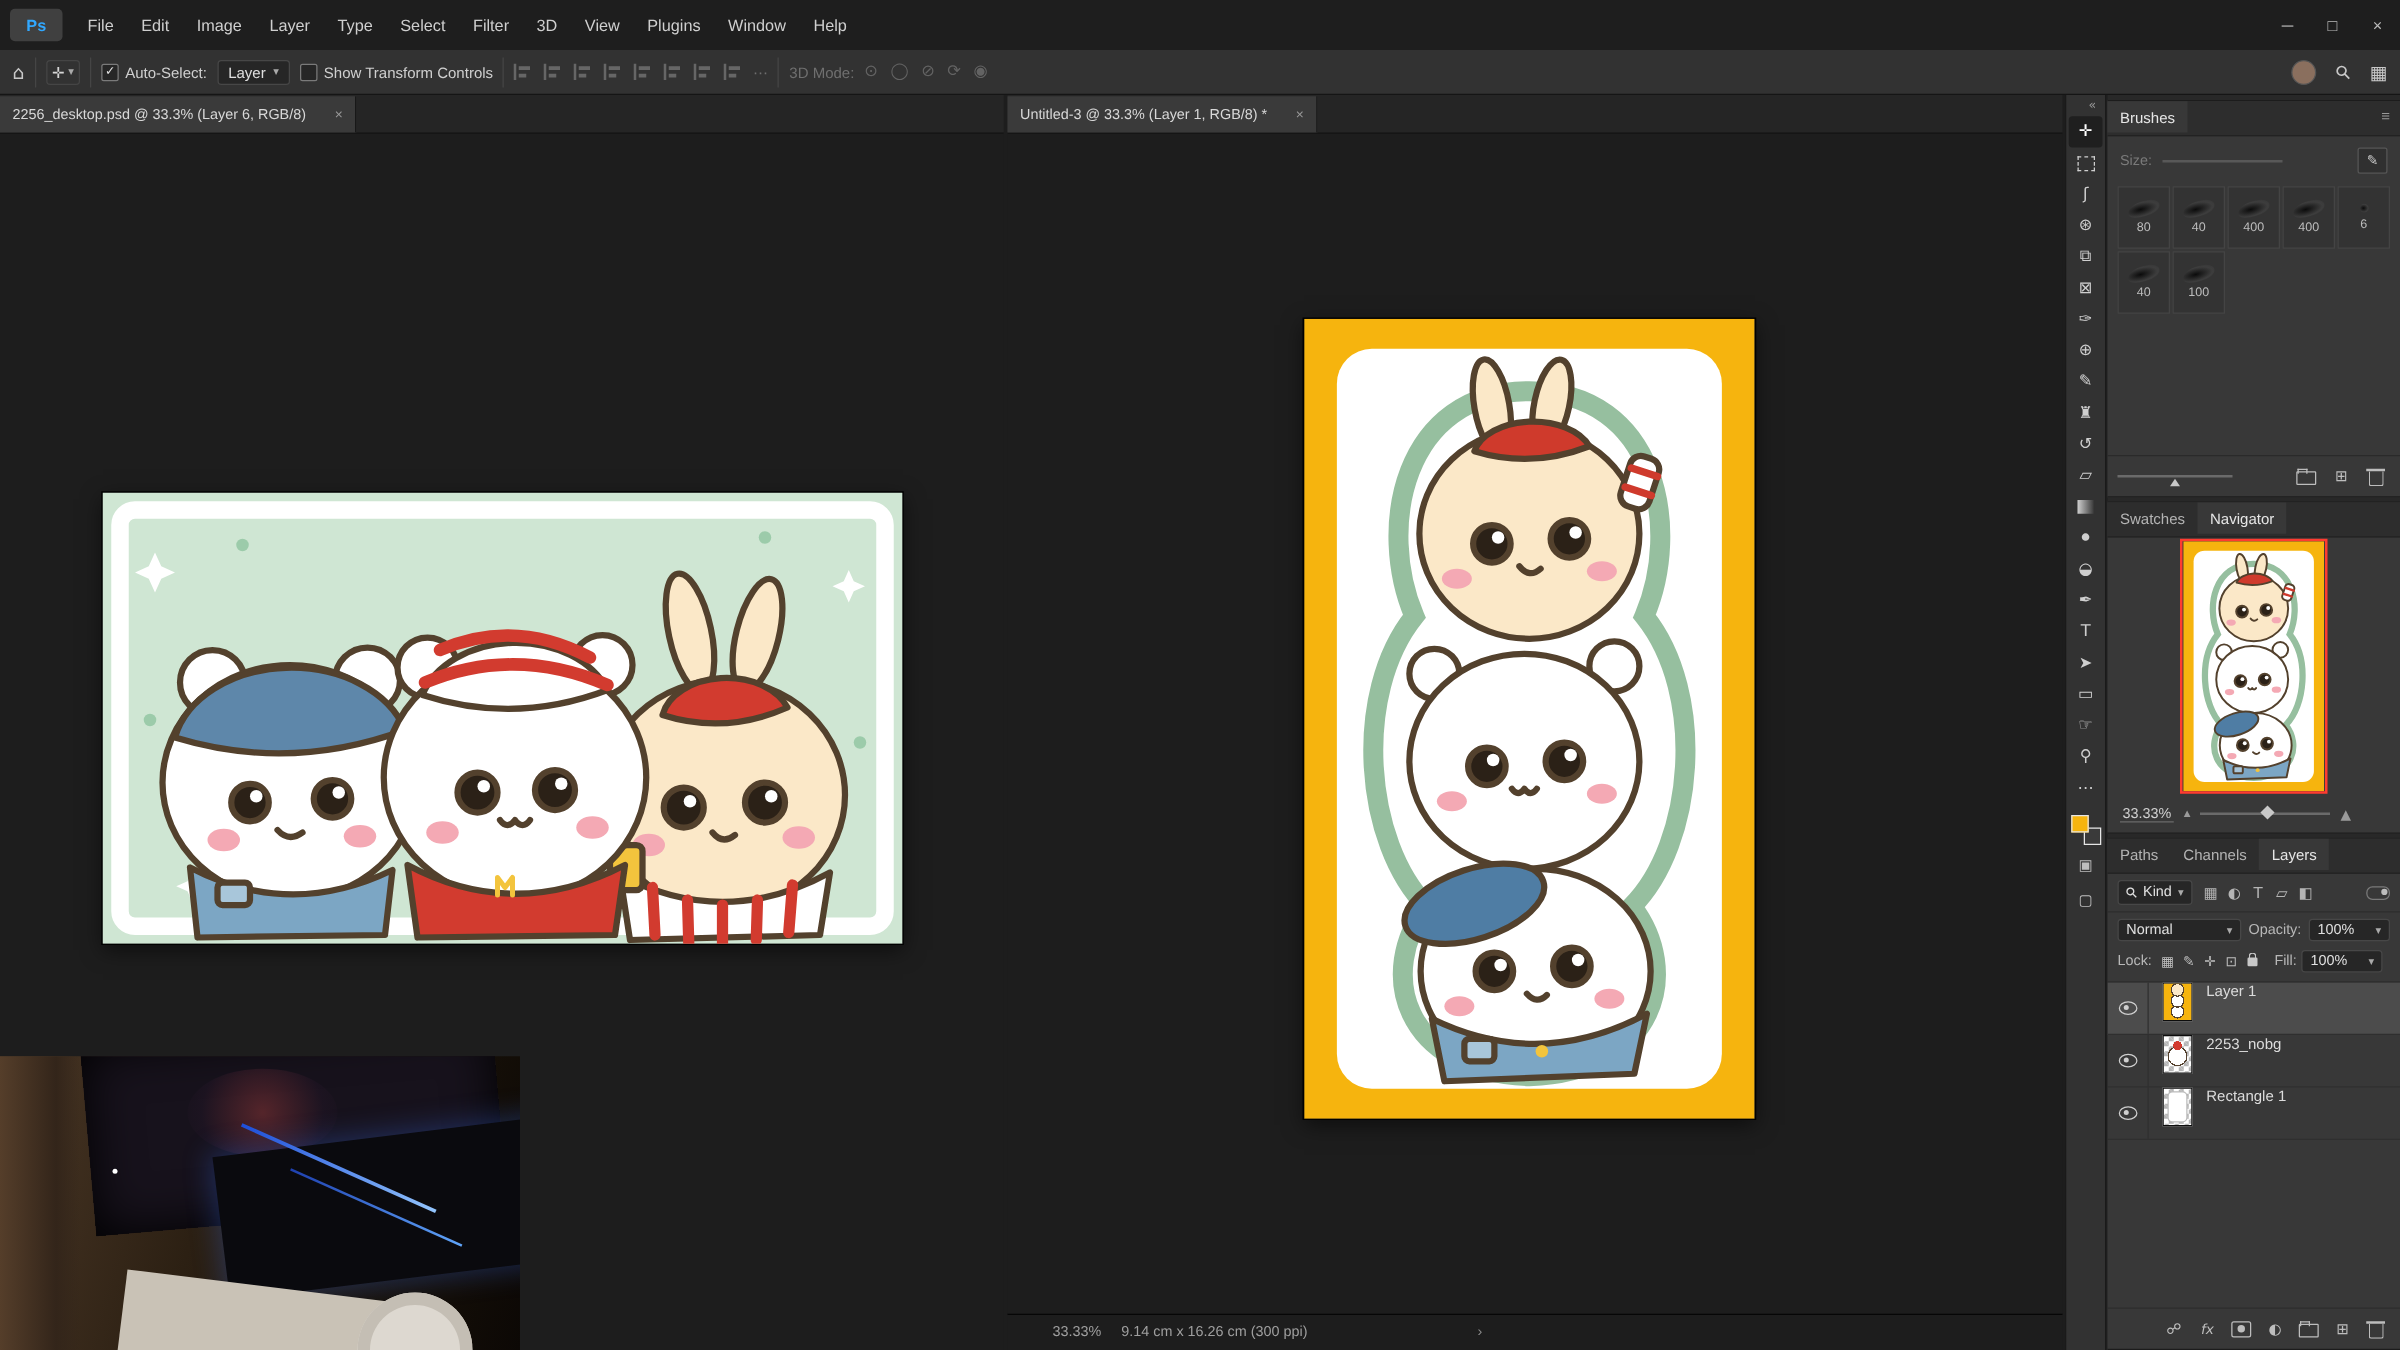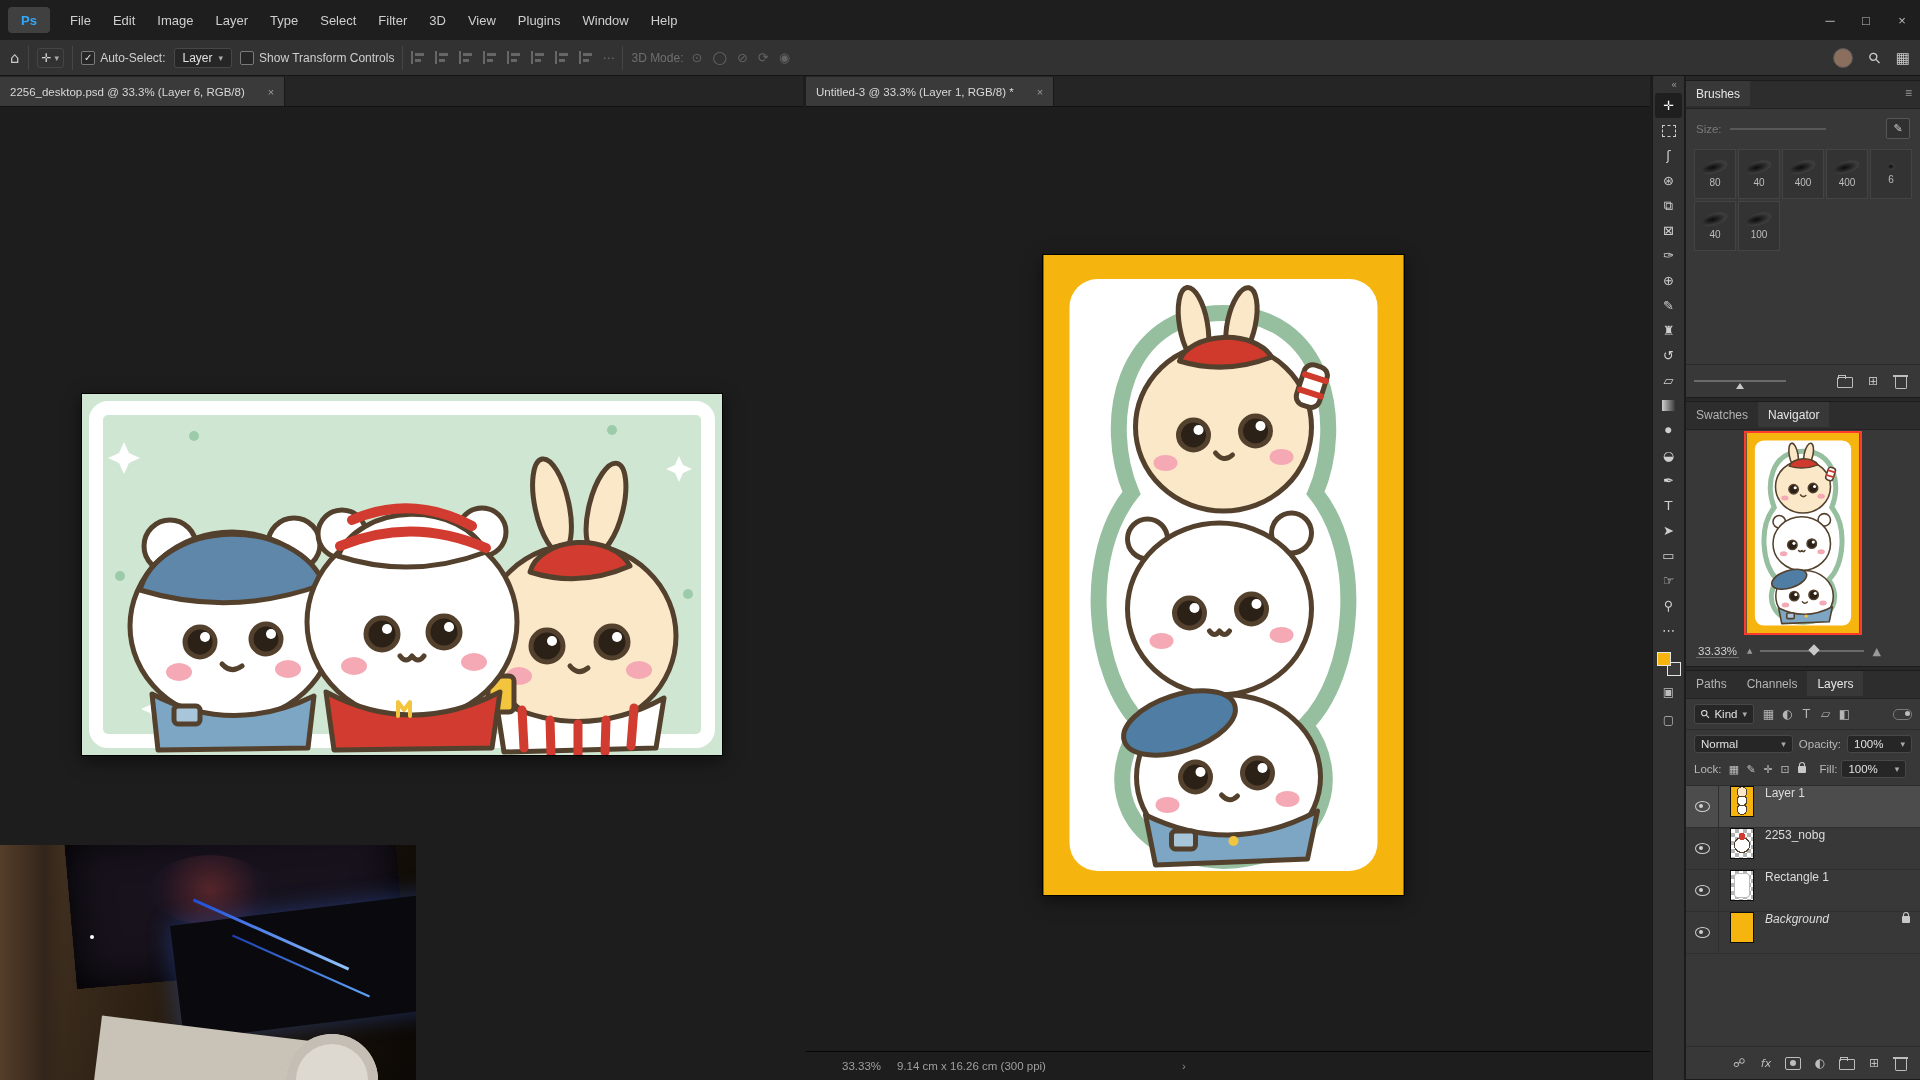--- a/index.html
+++ b/index.html
@@ -656,30 +656,20 @@
 
   </div>
         <div class="lrow thumb-rect">
     <span class="eyecell">
             <span class="eye"></span>
           </span>
     <span class="th checker"></span>
     <span class="lname">Rectangle 1</span>
 
   </div>
-        <div class="lrow italic locked thumb-bg">
-    <span class="eyecell">
-            <span class="eye"></span>
-          </span>
-    <span class="th"></span>
-    <span class="lname">Background</span>
-    <span class="lockcell">
-            <span class="padlock"></span>
-          </span>
-  </div>
       </div>
     <div class="layers-footer">
         <span class="footico">
           <span class="g">☍</span>
         </span>
         <span class="footico ico-fx">
           <span class="g">fx</span>
         </span>
         <span class="footico ico-mask">
           <span class="g"></span>

